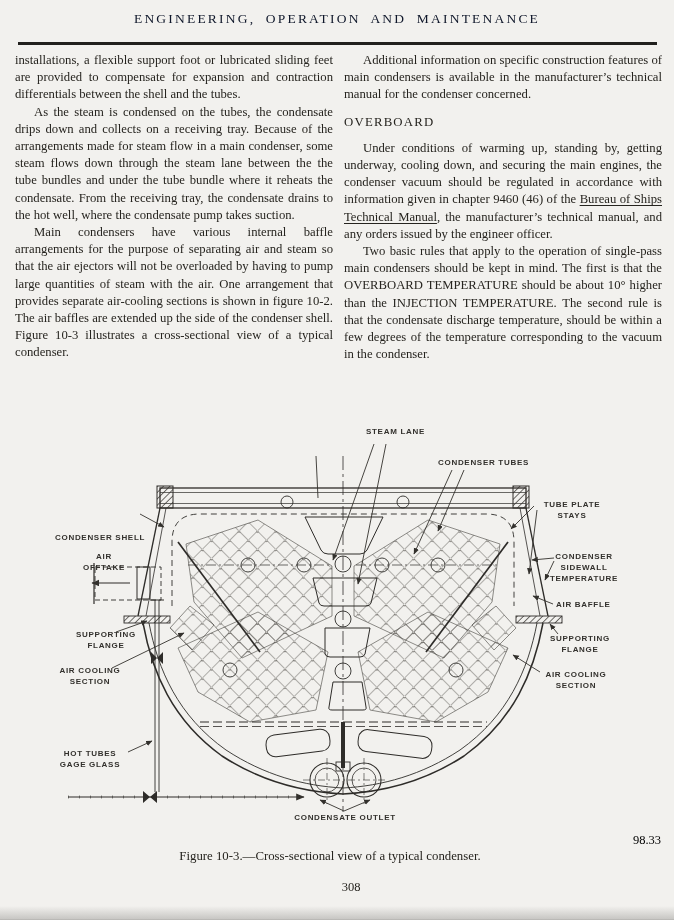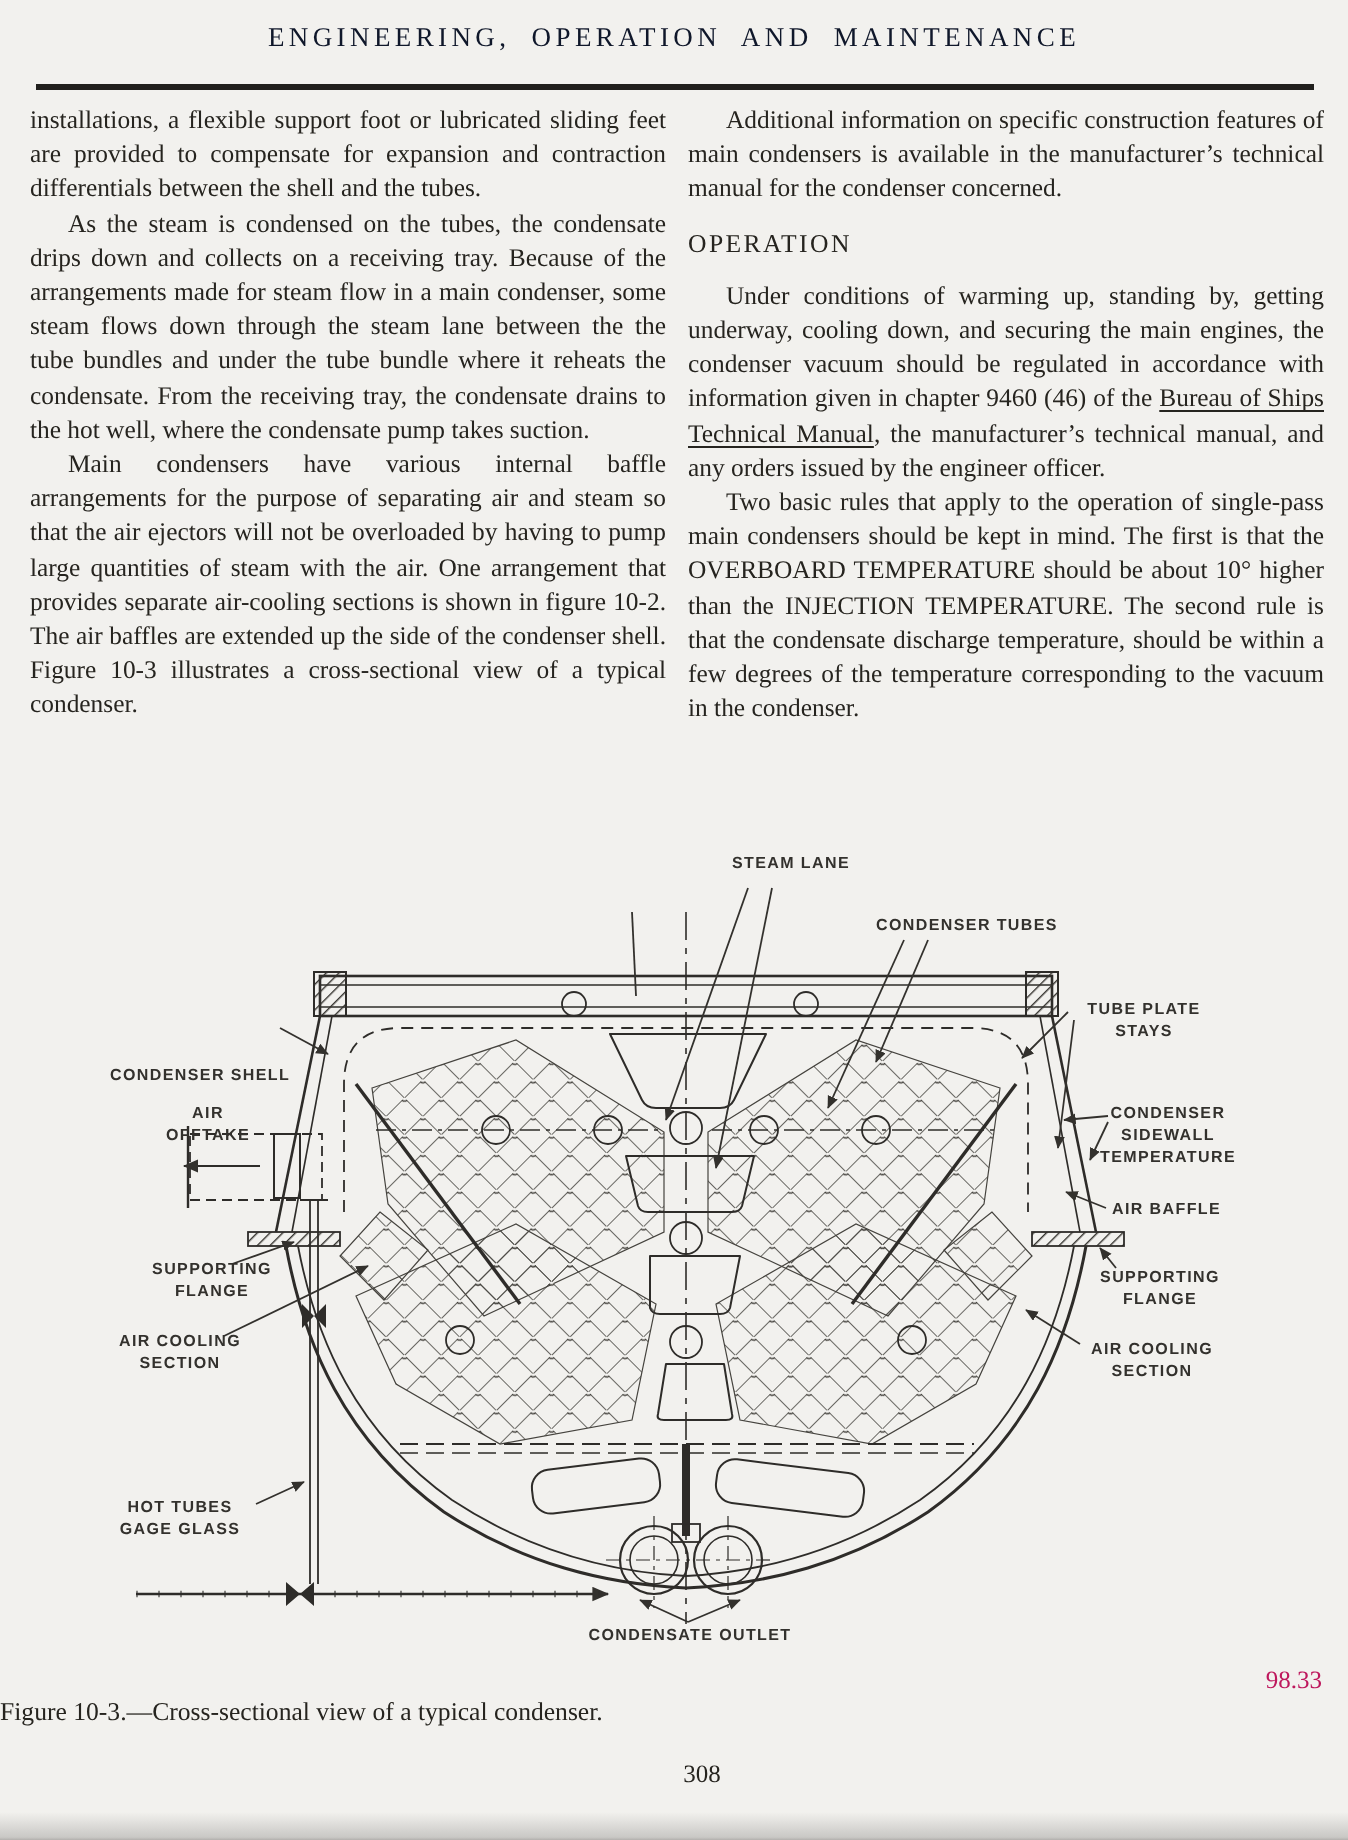--- a/index.html
+++ b/index.html
@@ -17,41 +17,41 @@
   .col p.ind{text-indent:19px;}
   .op-head{margin:10px 0 9px 0 !important;letter-spacing:1.2px;font-size:12.8px;}
   .uline{text-decoration:underline;text-underline-offset:2px;}
 
   .diagram{position:absolute;top:420px;left:0;width:674px;height:432px;}
   .diagram svg{position:absolute;top:0;left:0;}
   .dlabel{position:absolute;font-family:"Liberation Sans", sans-serif;font-size:8px;
           font-weight:bold;letter-spacing:0.7px;line-height:11px;color:#33312d;white-space:nowrap;}
   .ctr{text-align:center;}
 
-  .fig-num{position:absolute;top:833px;right:13px;font-size:12.5px;color:#be185d;font-family:Liberation Serif, serif;}
-  .caption{position:absolute;top:849px;left:0;width:660px;font-size:12.8px;}
+  .fig-num{position:absolute;top:833px;right:13px;font-size:12.5px;color:#000000;font-family:Liberation Serif, serif;}
+  .caption{position:absolute;top:849px;left:0;width:660px;text-align:center;font-size:12.8px;}
   .pageno{position:absolute;top:880px;left:0;right:0;text-align:center;font-size:12.5px;margin-left:28px;}
 </style>
 </head>
 <body>
 
 <div class="page">
 
   <div class="hdr">ENGINEERING, OPERATION AND MAINTENANCE</div>
   <div class="hdr-rule"></div>
 
   <div class="cols">
     <div class="col">
       <p>installations, a flexible support foot or lubricated sliding feet are provided to compensate for expansion and contraction differentials between the shell and the tubes.</p>
       <p class="ind">As the steam is condensed on the tubes, the condensate drips down and collects on a receiving tray.  Because of the arrangements made for steam flow in a main condenser, some steam flows down through the steam lane between the the tube bundles and under the tube bundle where it reheats the condensate.  From the receiving tray, the condensate drains to the hot well, where the condensate pump takes suction.</p>
       <p class="ind">Main condensers have various internal baffle arrangements for the purpose of separating air and steam so that the air ejectors will not be overloaded by having to pump large quantities of steam with the air.  One arrangement that provides separate air-cooling sections is shown in figure 10-2.  The air baffles are extended up the side of the condenser shell.  Figure 10-3 illustrates a cross-sectional view of a typical condenser.</p>
     </div>
     <div class="col">
       <p class="ind">Additional information on specific construction features of main condensers is available in the manufacturer’s technical manual for the condenser concerned.</p>
-      <p class="op-head">OPERATION</p>
+      <p class="op-head">OVERBOARD</p>
       <p class="ind"><span>Under conditions of warming up, standing by, getting underway, cooling down, and securing the main engines, the condenser vacuum should be regulated in accordance with information given in chapter 9460 (46) of the </span><span class="uline">Bureau of Ships Technical Manual</span><span>, the manufacturer’s technical manual, and any orders issued by the engineer officer.</span></p>
       <p class="ind">Two basic rules that apply to the operation of single-pass main condensers should be kept in mind.  The first is that the OVERBOARD TEMPERATURE should be about 10° higher than the INJECTION TEMPERATURE.  The second rule is that the condensate discharge temperature, should be within a few degrees of the temperature corresponding to the vacuum in the condenser.</p>
     </div>
   </div>
 
   <div class="diagram">
     <svg width="674" height="432" viewBox="0 0 674 432">
       <defs>
         <marker id="ah" markerWidth="9" markerHeight="8" refX="6.5" refY="3" orient="auto">
           <path d="M0,0 L7,3 L0,6 Z" fill="#33312d"></path>

